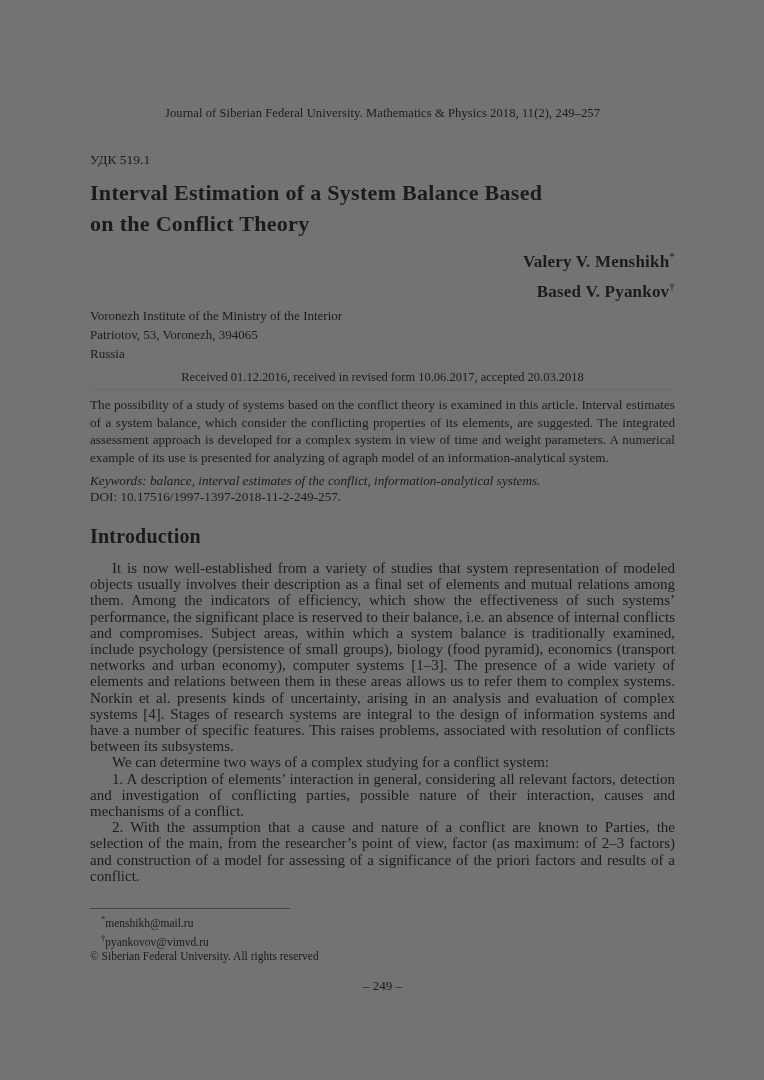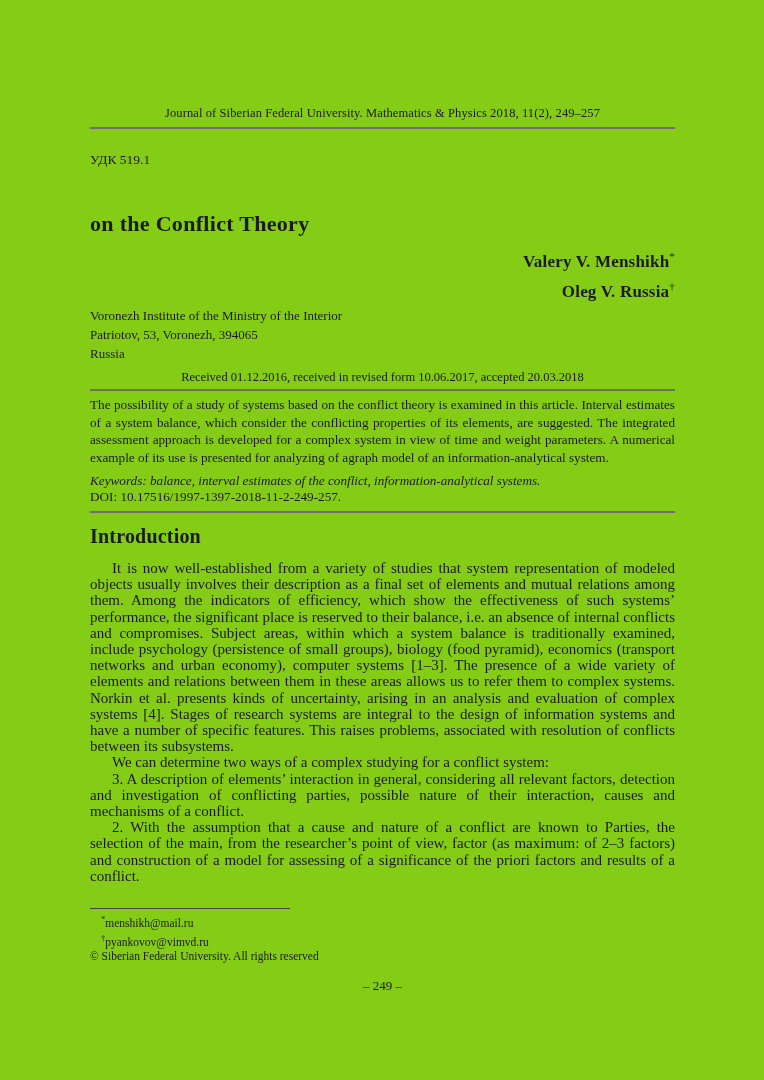--- a/index.html
+++ b/index.html
@@ -1,20 +1,20 @@
 <!DOCTYPE html>
 <html lang="en"><head>
 <meta charset="utf-8">
 <style>
   * { margin: 0; padding: 0; box-sizing: border-box; }
   html, body { background: #e8e8e8; }
   .page {
     width: 764px;
     height: 1080px;
-    background: #84cc16;
+    background: #737373;
     position: relative;
     font-family: "Liberation Serif", "DejaVu Serif", serif;
     color: #1b1b1b;
     overflow: hidden;
     margin: 0 auto;
   }
   .content {
     position: absolute;
     left: 90px;
     top: 0;
@@ -121,27 +121,27 @@
 
 <div class="page">
   <div class="content">
 
     <div class="journal-line">Journal of Siberian Federal University. Mathematics &amp; Physics 2018, 11(2), 249–257</div>
     <hr class="rule header">
 
     <div class="udk">УДК 519.1</div>
 
     <h1 class="title">
-      <br>
+      <span>Interval Estimation of a System Balance Based</span><br>
       <span>on the Conflict Theory</span>
     </h1>
 
     <div class="authors">
       <div><span>Valery V. Menshikh</span><sup>*</sup></div>
-      <div><span>Oleg V. Russia</span><sup>†</sup></div>
+      <div><span>Based V. Pyankov</span><sup>†</sup></div>
     </div>
 
     <div class="affiliation">
       <div>Voronezh Institute of the Ministry of the Interior</div>
       <div>Patriotov, 53, Voronezh, 394065</div>
       <div>Russia</div>
     </div>
 
     <div class="received">Received 01.12.2016, received in revised form 10.06.2017, accepted 20.03.2018</div>
     <hr class="rule abstract-top">
@@ -150,21 +150,21 @@
 
     <p class="keywords">Keywords: balance, interval estimates of the conflict, information-analytical systems.</p>
 
     <p class="doi">DOI: 10.17516/1997-1397-2018-11-2-249-257.</p>
     <hr class="rule abstract-bottom">
 
     <h2 class="section-heading">Introduction</h2>
 
     <p class="body-para first">It is now well-established from a variety of studies that system representation of modeled objects usually involves their description as a final set of elements and mutual relations among them.  Among the indicators of efficiency, which show the effectiveness of such systems’ performance, the significant place is reserved to their balance, i.e. an absence of internal conflicts and compromises.  Subject areas, within which a system balance is traditionally examined, include psychology (persistence of small groups), biology (food pyramid), economics (transport networks and urban economy), computer systems [1–3].  The presence of a wide variety of elements and relations between them in these areas allows us to refer them to complex systems.  Norkin et al. presents kinds of uncertainty, arising in an analysis and evaluation of complex systems [4]. Stages of research systems are integral to the design of information systems and have a number of specific features.  This raises problems, associated with resolution of conflicts between its subsystems.</p>
     <p class="body-para">We can determine two ways of a complex studying for a conflict system:</p>
-    <p class="body-para">3. A description of elements’ interaction in general, considering all relevant factors, detection and investigation of conflicting parties, possible nature of their interaction, causes and mechanisms of a conflict.</p>
+    <p class="body-para">1. A description of elements’ interaction in general, considering all relevant factors, detection and investigation of conflicting parties, possible nature of their interaction, causes and mechanisms of a conflict.</p>
     <p class="body-para">2. With the assumption that a cause and nature of a conflict are known to Parties, the selection of the main, from the researcher’s point of view, factor (as maximum: of 2–3 factors) and construction of a model for assessing of a significance of the priori factors and results of a conflict.</p>
 
   </div>
 
   <div class="footnotes">
     <hr class="fn-rule">
     <div class="fn"><sup>*</sup><span>menshikh@mail.ru</span></div>
     <div class="fn"><sup>†</sup><span>pyankovov@vimvd.ru</span></div>
     <div class="copyright">© Siberian Federal University. All rights reserved</div>
   </div>

